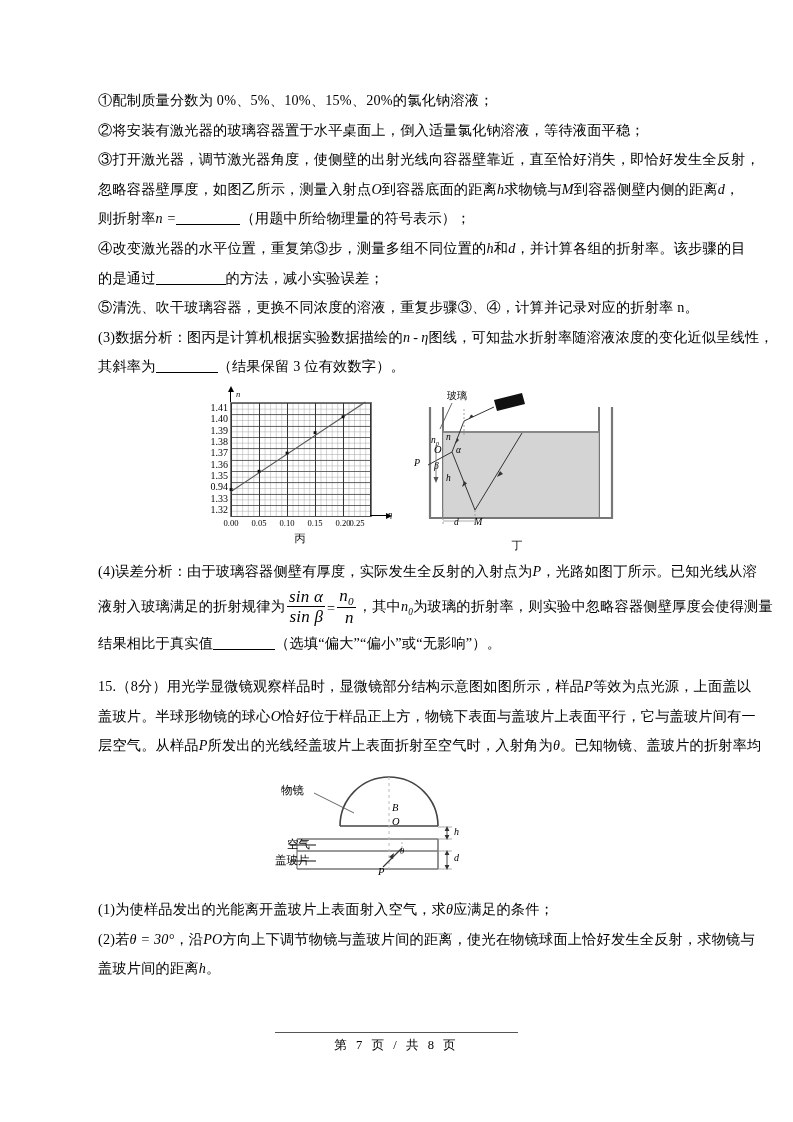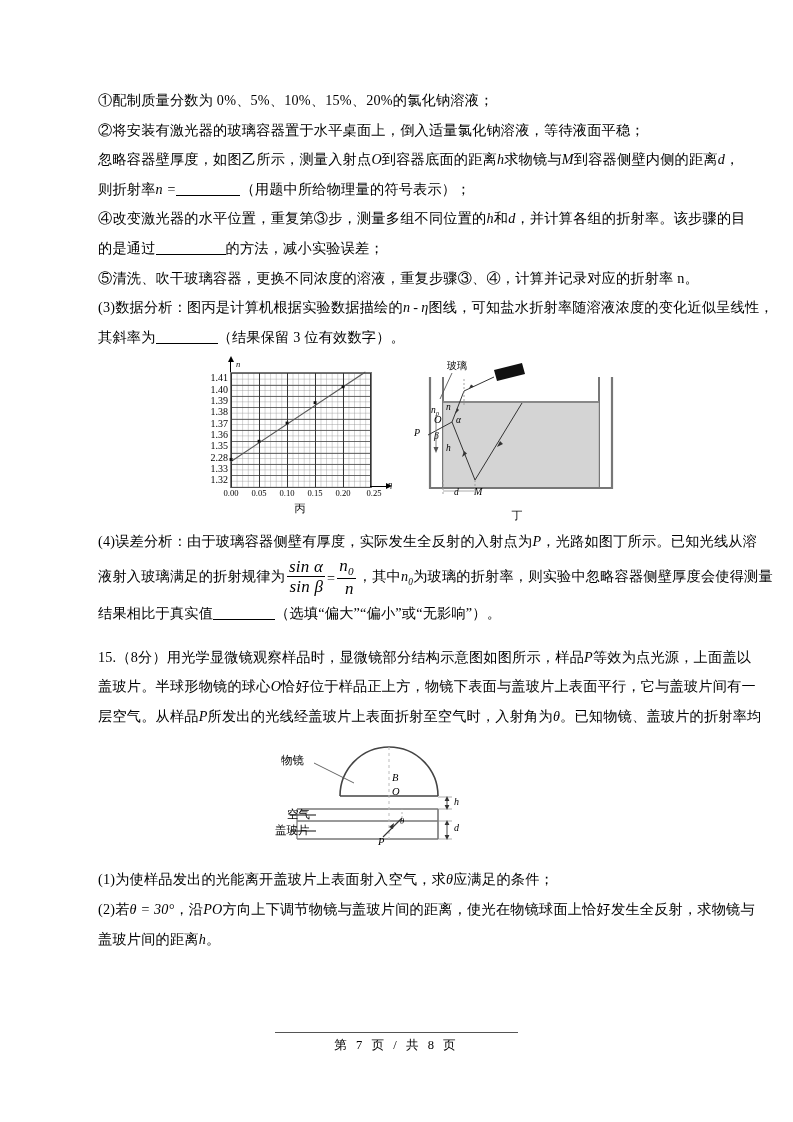--- a/index.html
+++ b/index.html
@@ -225,20 +225,23 @@
 
   <div class="ln">
     <span>①配制质量分数为 0%、5%、10%、15%、20%的氯化钠溶液；</span>
   </div>
 
   <div class="ln">
     <span>②将安装有激光器的玻璃容器置于水平桌面上，倒入适量氯化钠溶液，等待液面平稳；</span>
   </div>
 
   <div class="ln">
+    <span>③打开激光器，调节激光器角度，使侧壁的出射光线向容器壁靠近，直至恰好消失，即恰好发生全反射，</span>
+  </div>
+  <div class="ln">
     <span>忽略容器壁厚度，如图乙所示，测量入射点</span><span class="it">O</span><span>到容器底面的距离</span><span class="it">h</span><span>求物镜与</span><span class="it">M</span><span>到容器侧壁内侧的距离</span><span class="it">d</span><span>，</span>
   </div>
   <div class="ln">
     <span>则折射率</span><span class="it">n =</span><span class="blank b64"></span><span>（用题中所给物理量的符号表示）；</span>
   </div>
 
   <div class="ln">
     <span>④改变激光器的水平位置，重复第③步，测量多组不同位置的</span><span class="it">h</span><span>和</span><span class="it">d</span><span>，并计算各组的折射率。该步骤的目</span>
   </div>
   <div class="ln">
@@ -262,21 +265,21 @@
       <div class="yaxis-arrow"></div>
       <div class="ylabel">n</div>
       <div class="chart-yticks">
         <div>1.41</div>
         <div>1.40</div>
         <div>1.39</div>
         <div>1.38</div>
         <div>1.37</div>
         <div>1.36</div>
         <div>1.35</div>
-        <div>2.28</div>
+        <div>0.94</div>
         <div>1.33</div>
         <div>1.32</div>
       </div>
 
       <div class="plot">
 
         <div class="hmaj" style="top:0px"></div>
         <div class="hmaj" style="top:11.35px"></div>
         <div class="hmaj" style="top:22.7px"></div>
         <div class="hmaj" style="top:34.05px"></div>
@@ -309,21 +312,21 @@
 
       <div class="xaxis-arrow"></div>
       <div class="xlabel">η</div>
 
       <div class="chart-xticks">
         <div style="left:33px">0.00</div>
         <div style="left:61px">0.05</div>
         <div style="left:89px">0.10</div>
         <div style="left:117px">0.15</div>
         <div style="left:145px">0.20</div>
-        <div style="left:176px">0.25</div>
+        <div style="left:159px">0.25</div>
       </div>
 
       <div class="chart-caption">丙</div>
     </div>
 
     <div class="dingwrap">
       <svg width="210" height="152" viewBox="0 0 210 152">
 
         <path d="M18,22 L18,133 L200,133 L200,22" fill="none" stroke="#777" stroke-width="2.2"></path>
 

